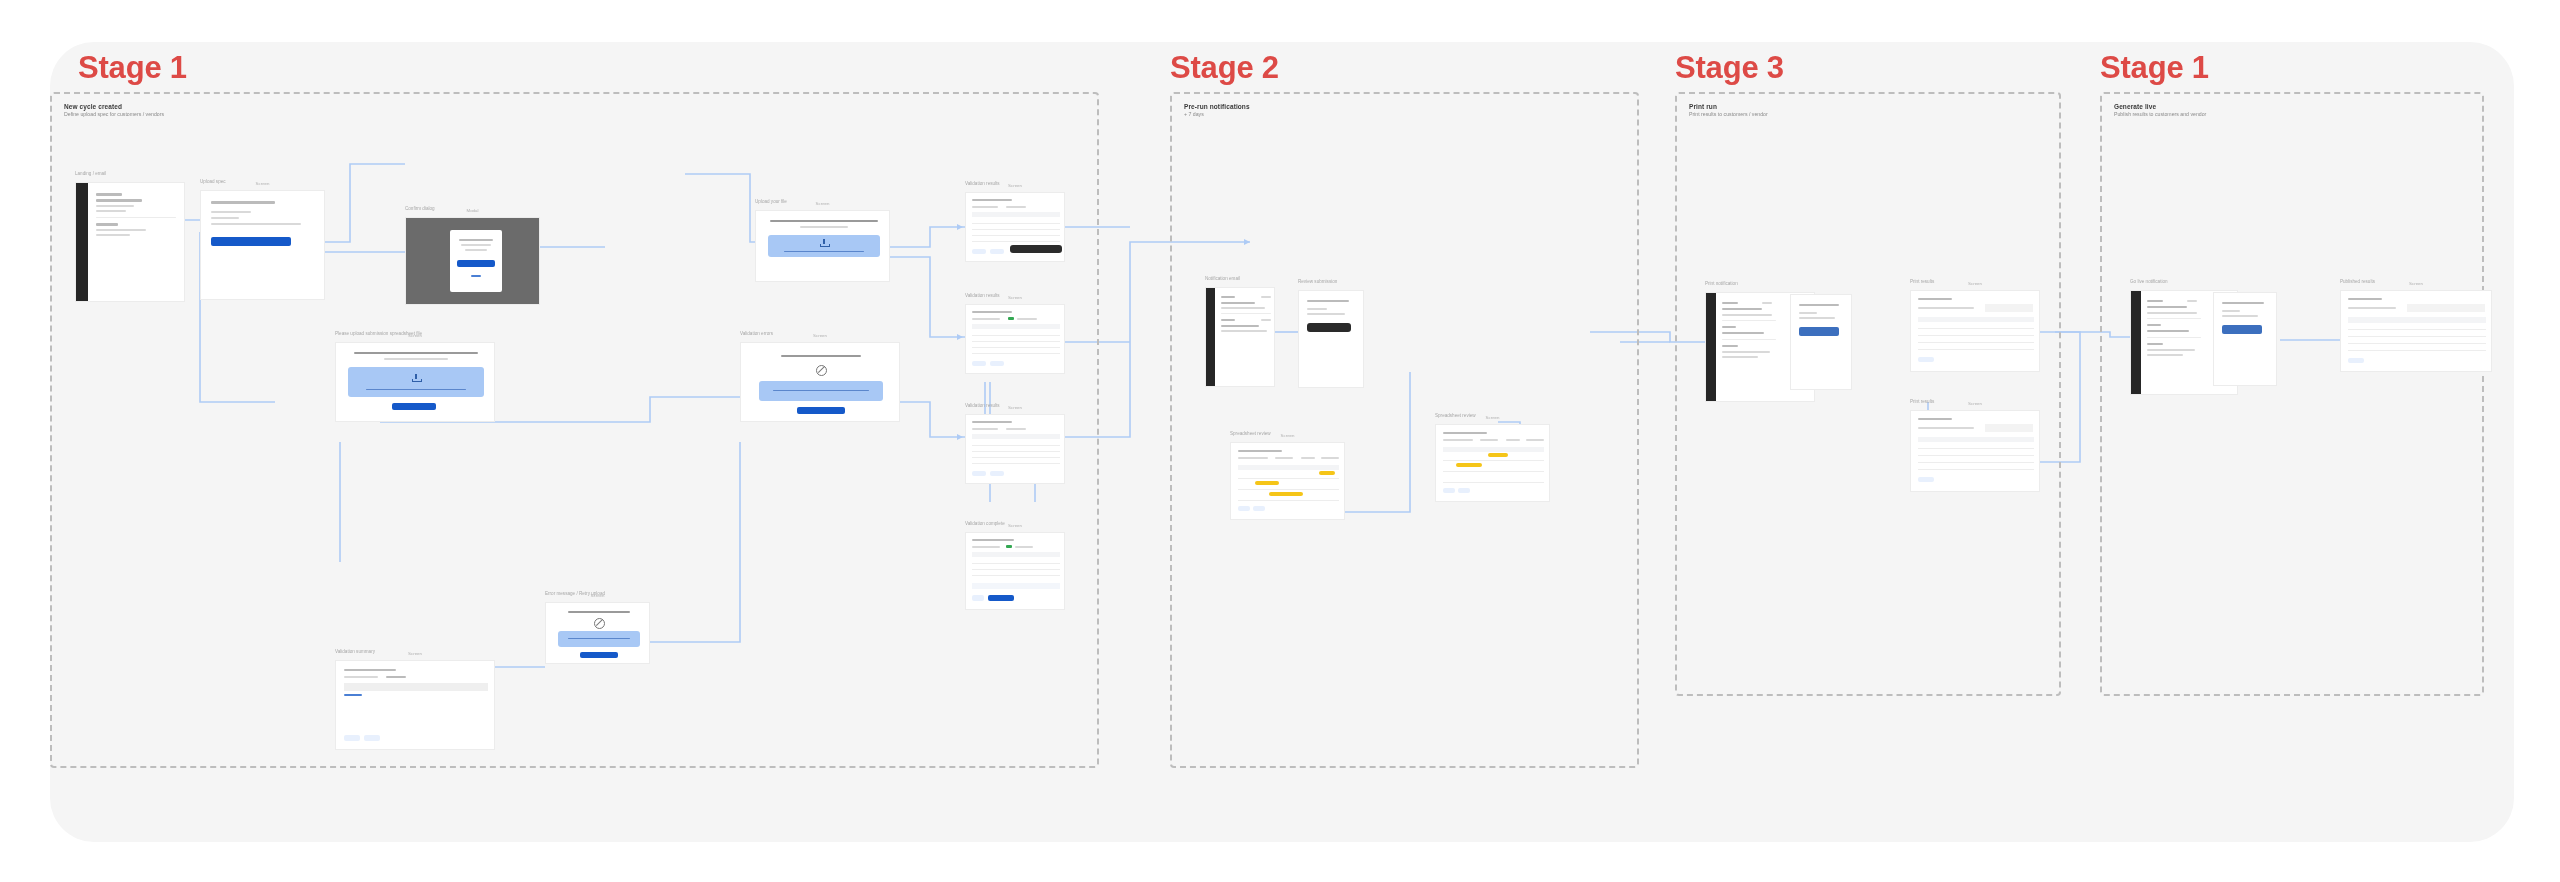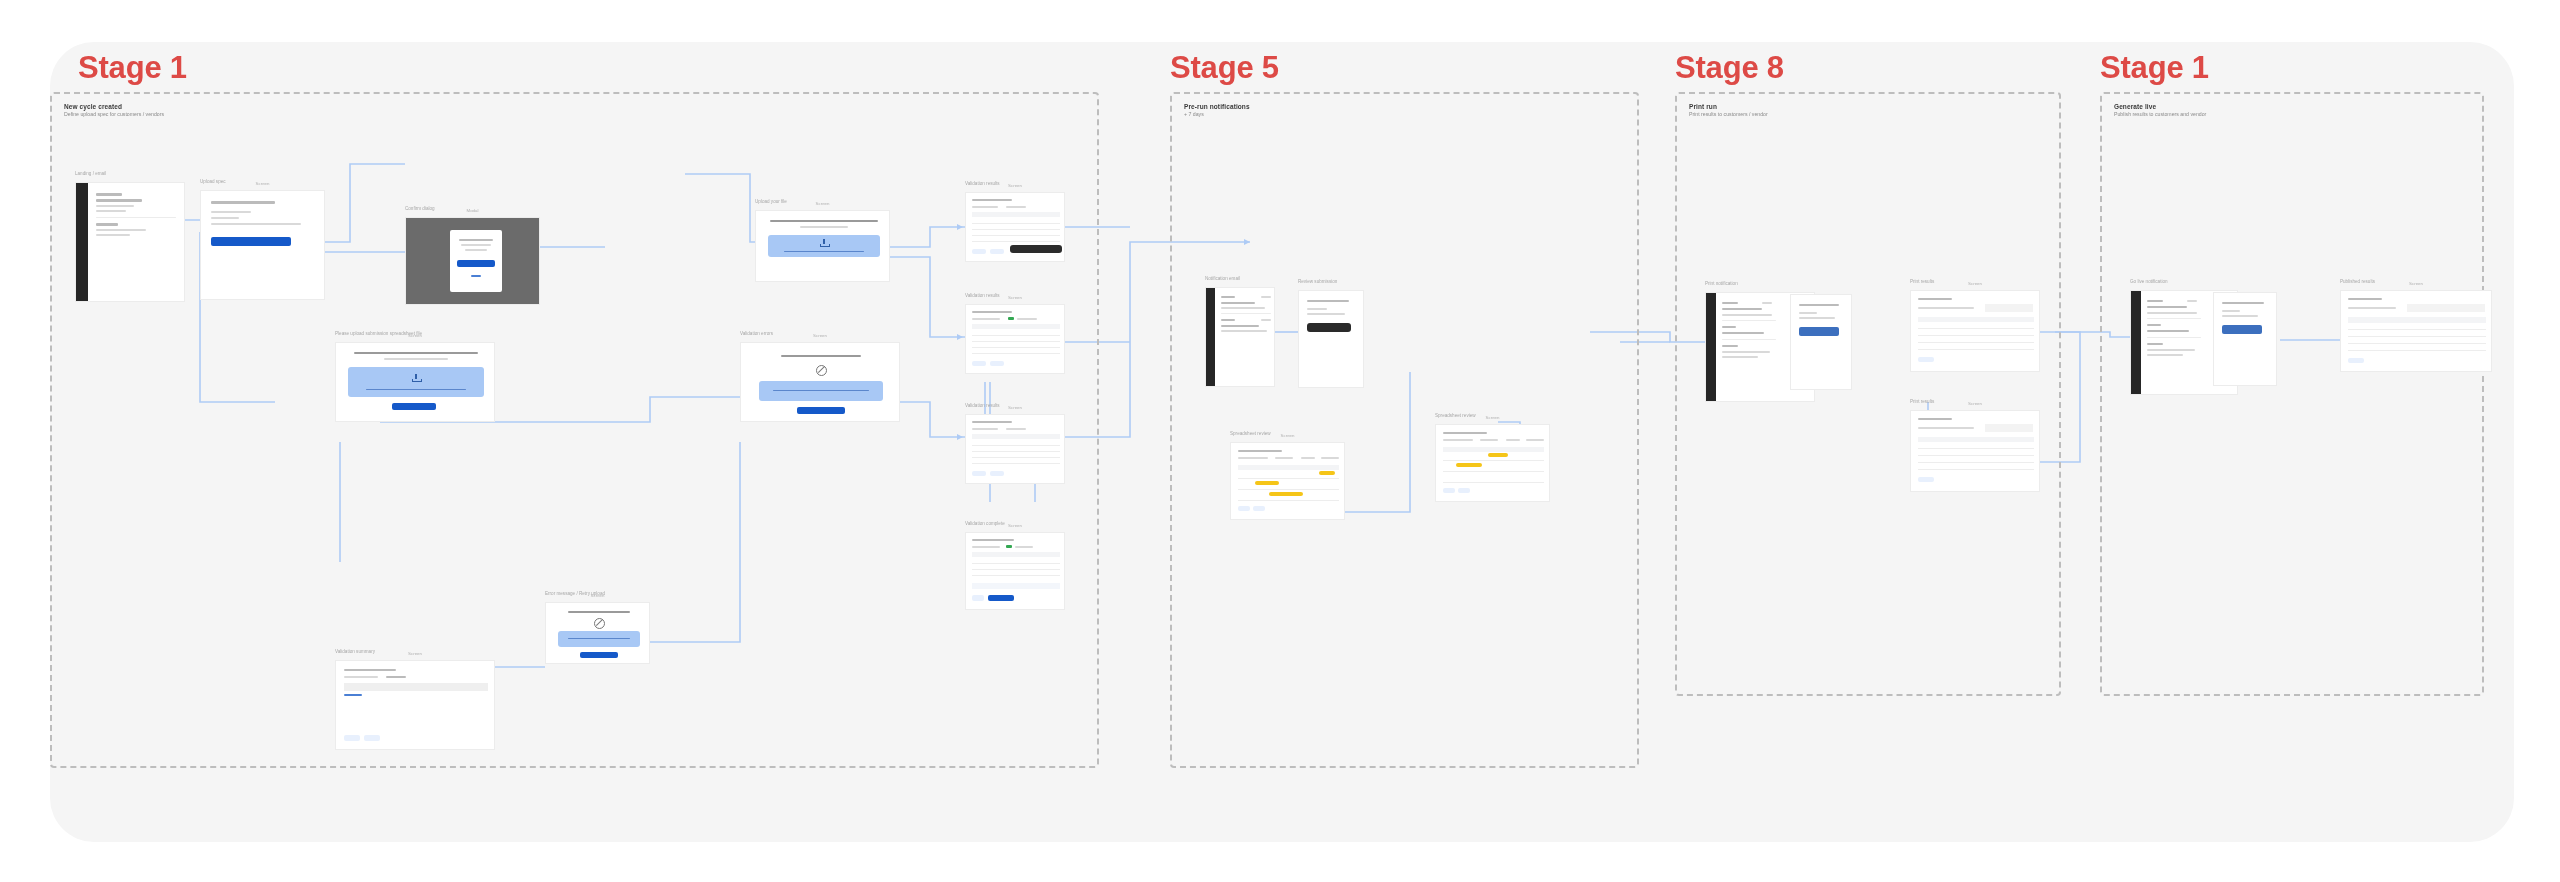--- a/index.html
+++ b/index.html
@@ -156,29 +156,29 @@
     </svg>
 
     <div class="stage-title" style="left:28px;top:8px;">Stage 1</div>
     <div class="stage-box" style="left:0px;top:50px;width:1045px;height:672px;">
       <div class="stage-label">
         <div class="l1">New cycle created</div>
         <div class="l2">Define upload spec for customers / vendors</div>
       </div>
     </div>
 
-    <div class="stage-title" style="left:1120px;top:8px;">Stage 5</div>
+    <div class="stage-title" style="left:1120px;top:8px;">Stage 2</div>
     <div class="stage-box" style="left:1120px;top:50px;width:465px;height:672px;">
       <div class="stage-label">
         <div class="l1">Pre-run notifications</div>
         <div class="l2">+ 7 days</div>
       </div>
     </div>
 
-    <div class="stage-title" style="left:1625px;top:8px;">Stage 8</div>
+    <div class="stage-title" style="left:1625px;top:8px;">Stage 3</div>
     <div class="stage-box" style="left:1625px;top:50px;width:382px;height:600px;">
       <div class="stage-label">
         <div class="l1">Print run</div>
         <div class="l2">Print results to customers / vendor</div>
       </div>
     </div>
 
     <div class="stage-title" style="left:2050px;top:8px;">Stage 1</div>
     <div class="stage-box" style="left:2050px;top:50px;width:380px;height:600px;">
       <div class="stage-label">

